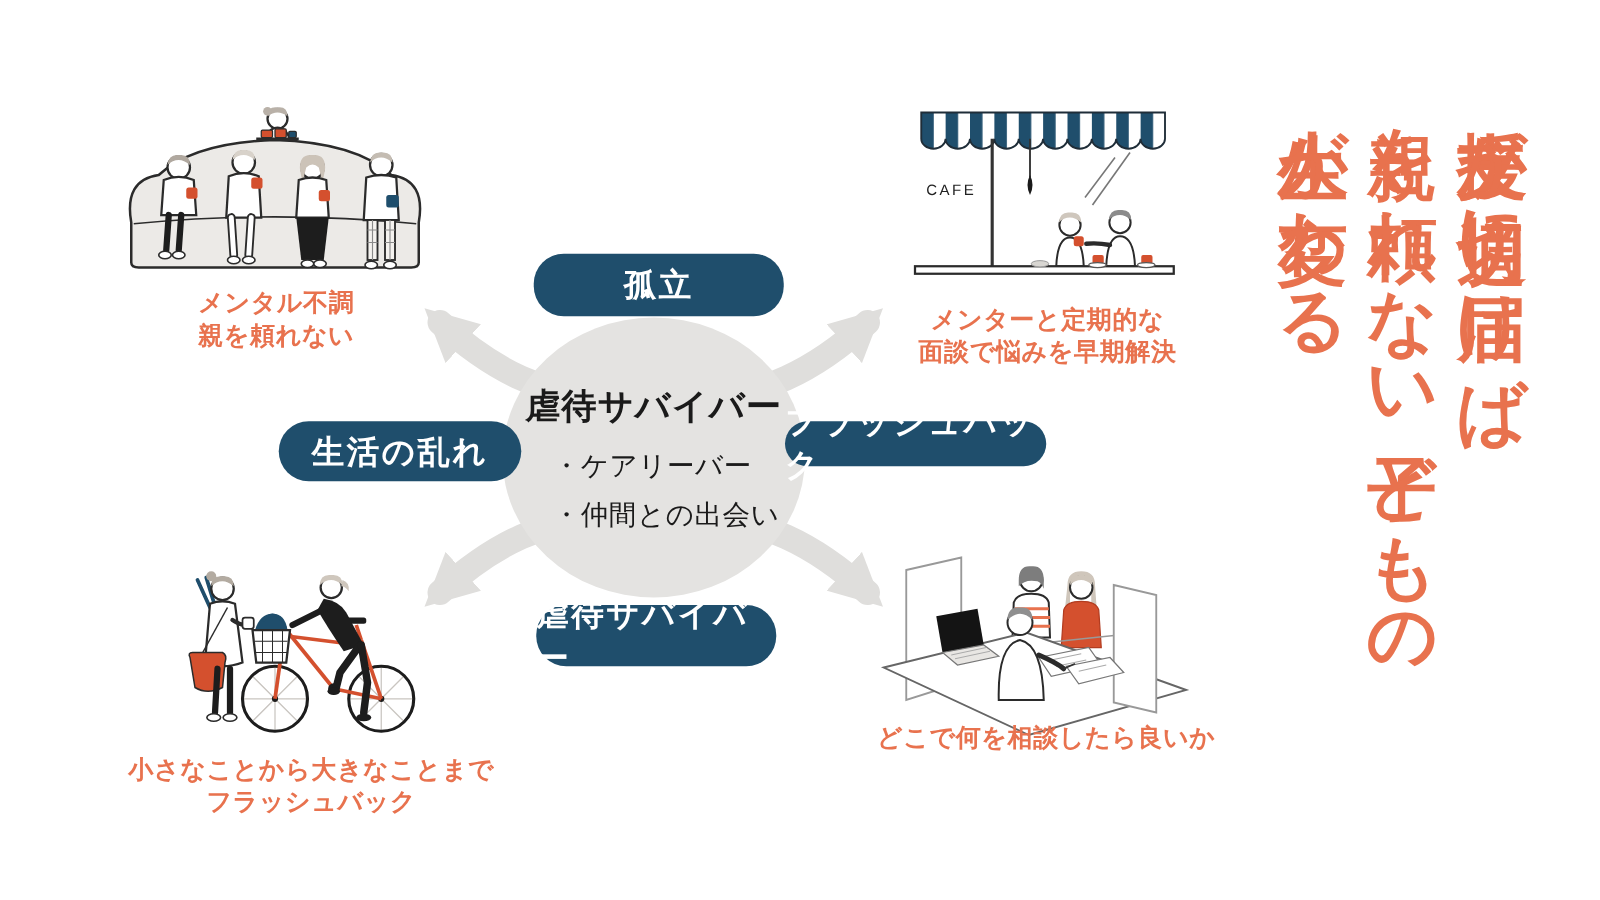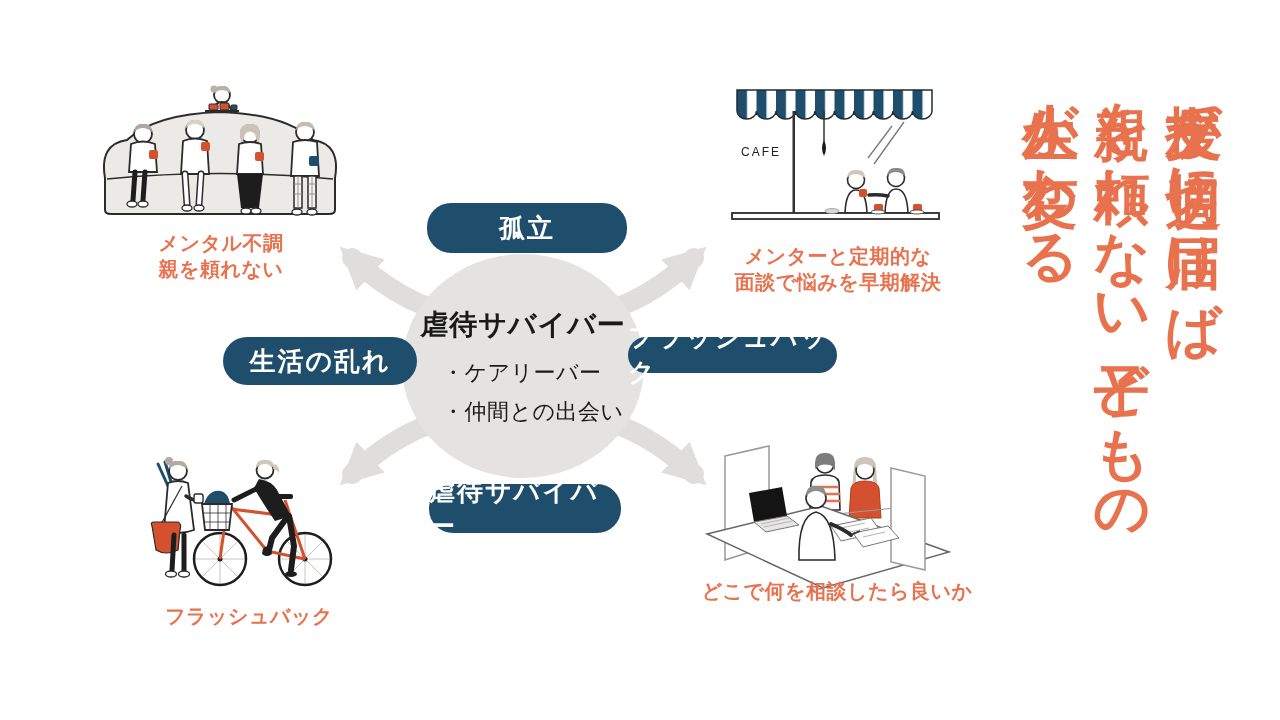--- a/index.html
+++ b/index.html
@@ -89,20 +89,21 @@
 
   <div class="caption caption-tl">
     <div>メンタル不調</div>
     <div>親を頼れない</div>
   </div>
   <div class="caption caption-tr">
     <div>メンターと定期的な</div>
     <div>面談で悩みを早期解決</div>
   </div>
   <div class="caption caption-bl">
+    <div>小さなことから大きなことまで</div>
     <div>フラッシュバック</div>
   </div>
   <div class="caption caption-br">
     <div>どこで何を相談したら良いか</div>
   </div>
 
   <svg class="ill ill-sofa" width="270" height="155" viewBox="0 0 270 155">
     <g>
       <circle cx="137" cy="13" r="8" fill="#fff" stroke="#2b2b2b" stroke-width="1.8"></circle>
       <path d="M129 11 Q129 3 137 4 Q145 3 145 11 Q141 8 137 8 Q133 8 129 11" fill="#b9b1a8"></path>

